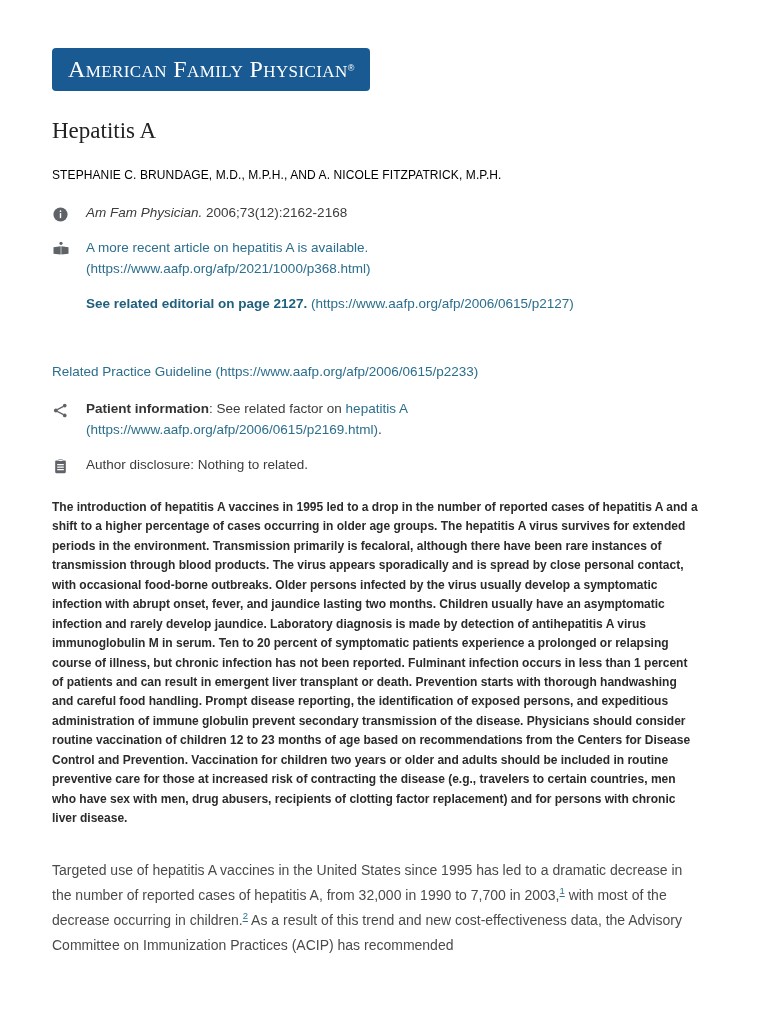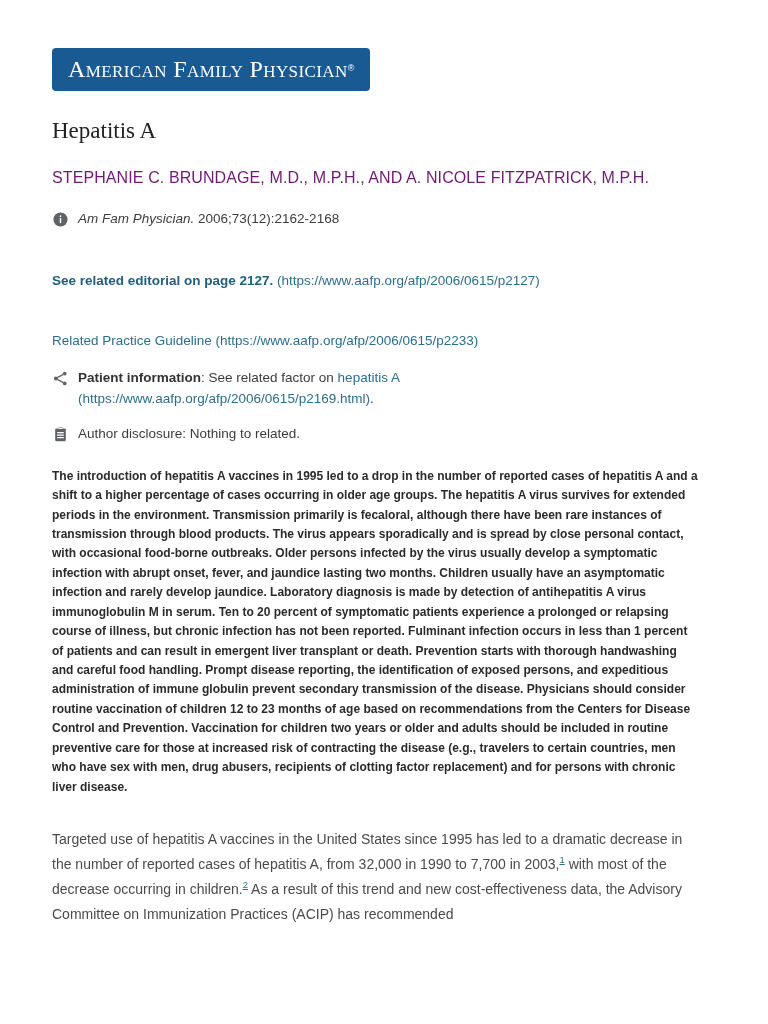--- a/index.html
+++ b/index.html
@@ -52,32 +52,33 @@
     font-family: "Liberation Serif", serif;
     font-size: 23px;
     font-weight: 400;
     color: #222222;
     margin: 0 0 22px 0;
     line-height: 1.2;
   }
 
   
   .authors {
-    font-size: 16px;
-    color: #701a75;
+    font-size: 12px;
+    color: #000000;
     letter-spacing: 0.1px;
     margin-bottom: 20px;
     line-height: 1.4;
   }
 
   
   .meta-row {
     display: flex;
     align-items: flex-start;
     margin-bottom: 14px;
+    gap: 8px;
   }
   .meta-icon {
     flex: 0 0 26px;
     width: 26px;
     height: 20px;
     display: flex;
     align-items: center;
     justify-content: flex-start;
     padding-top: 1px;
   }
@@ -154,23 +155,36 @@
         <svg width="17" height="17" viewBox="0 0 24 24" aria-hidden="true">
           <circle cx="12" cy="12" r="10" fill="#5f6368"></circle>
           <rect x="11" y="10" width="2" height="7" fill="#ffffff"></rect>
           <circle cx="12" cy="7.3" r="1.2" fill="#ffffff"></circle>
         </svg>
       </span>
       <span class="meta-body"><span class="citation-journal">Am Fam Physician.</span><span> 2006;73(12):2162-2168</span></span>
     </div>
 
     
-
-    
-    <div class="meta-row" style="margin-bottom:12px;flex-direction:column;">
+    <div class="meta-row">
+      <span class="meta-icon">
+        <svg width="18" height="18" viewBox="0 0 24 24" aria-hidden="true">
+          <circle cx="12" cy="4.4" r="2.1" fill="#5f6368"></circle>
+          <path d="M2 9.5 L11.6 8.2 L11.6 19.4 L2 18.2 Z" fill="#5f6368"></path>
+          <path d="M22 9.5 L12.4 8.2 L12.4 19.4 L22 18.2 Z" fill="#5f6368"></path>
+        </svg>
+      </span>
+      <span class="meta-body">
+        <a class="link" href="#">A more recent article on hepatitis A is available.</a><br>
+        <a class="link" href="#">(https://www.aafp.org/afp/2021/1000/p368.html)</a>
+      </span>
+    </div>
+
+    
+    <div class="meta-row" style="margin-bottom:12px;">
       <span class="meta-icon"></span>
       <span class="meta-body"><a class="link link-strong" href="#">See related editorial on page 2127.</a><a class="link" href="#"> (https://www.aafp.org/afp/2006/0615/p2127)</a></span>
     </div>
 
     
     <div class="meta-row" style="margin-bottom:16px;flex-direction:column;">
       <span class="meta-icon"></span>
       <span class="meta-body"><a class="link" href="#">Related Practice Guideline (https://www.aafp.org/afp/2006/0615/p2233)</a></span>
     </div>
 

